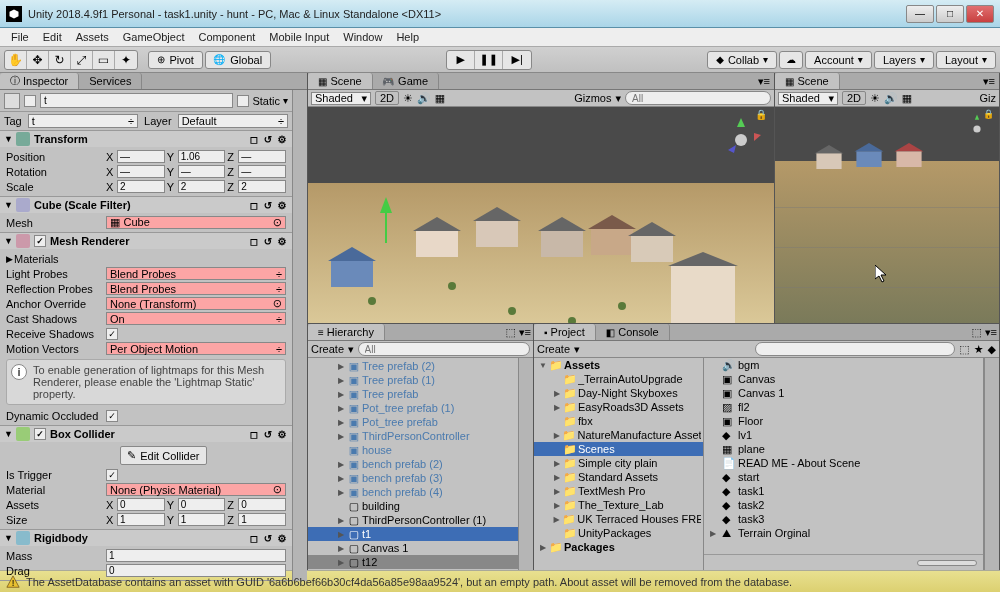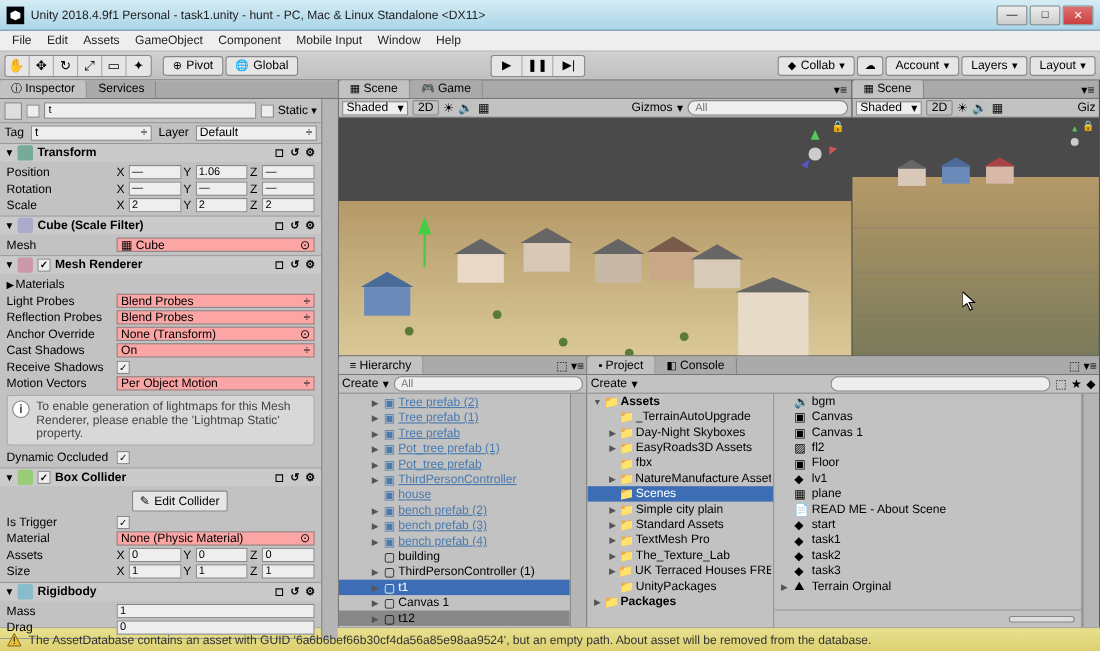--- a/index.html
+++ b/index.html
@@ -89,21 +89,21 @@
 .hierarchy-panel { width: 226px; }
 .project-panel { flex: 1; }
 .panel-toolbar { height: 17px; background: #c2c2c2; display: flex; align-items: center; padding: 0 3px; gap: 4px; border-bottom: 1px solid #888; font-size: 10px; }
 .search-box { flex: 1; height: 14px; background: #eee; border: 1px solid #888; border-radius: 7px; padding: 0 6px; font-size: 10px; }
 .tree-list { flex: 1; overflow-y: auto; background: #c2c2c2; padding: 1px 0; position: relative; }
 .tree-item { display: flex; align-items: center; height: 14px; padding: 0 2px; font-size: 11px; gap: 2px; }
 .tree-item.selected { background: #3d6db5; color: #fff; }
 .tree-arrow { width: 10px; font-size: 8px; color: #555; text-align: center; }
 .tree-icon { width: 12px; height: 12px; display: flex; align-items: center; justify-content: center; }
 .tree-label { white-space: nowrap; overflow: hidden; }
-.blue { color: #4a7aae; text-decoration: underline; }
+.blue { color: #4a7aae; }
 
 .project-columns { flex: 1; display: flex; }
 .project-col { border-right: 1px solid #888; overflow-y: auto; background: #c2c2c2; }
 .project-col.folders { width: 170px; }
 .project-col.files { flex: 1; display: flex; flex-direction: column; }
 .breadcrumb { height: 15px; padding: 1px 6px; background: #c2c2c2; border-bottom: 1px solid #999; font-size: 10px; }
 .file-list { flex: 1; }
 .file-item { display: flex; align-items: center; height: 14px; padding: 0 4px; gap: 4px; font-size: 11px;}
 .file-icon { width: 12px; height: 12px; }
 

